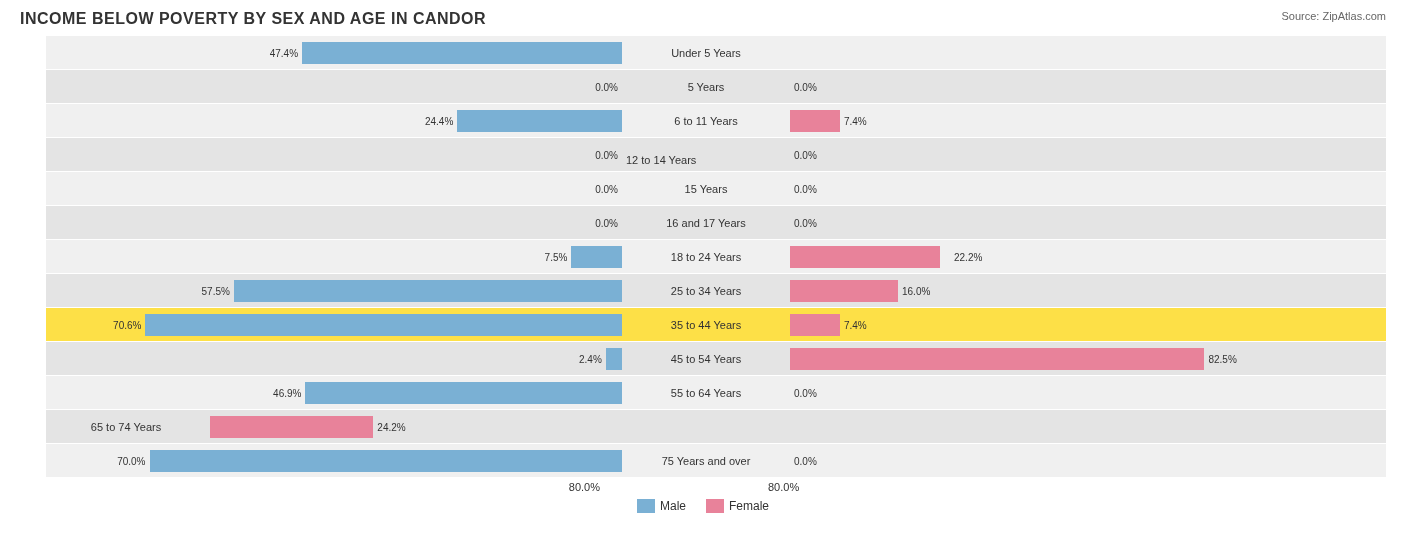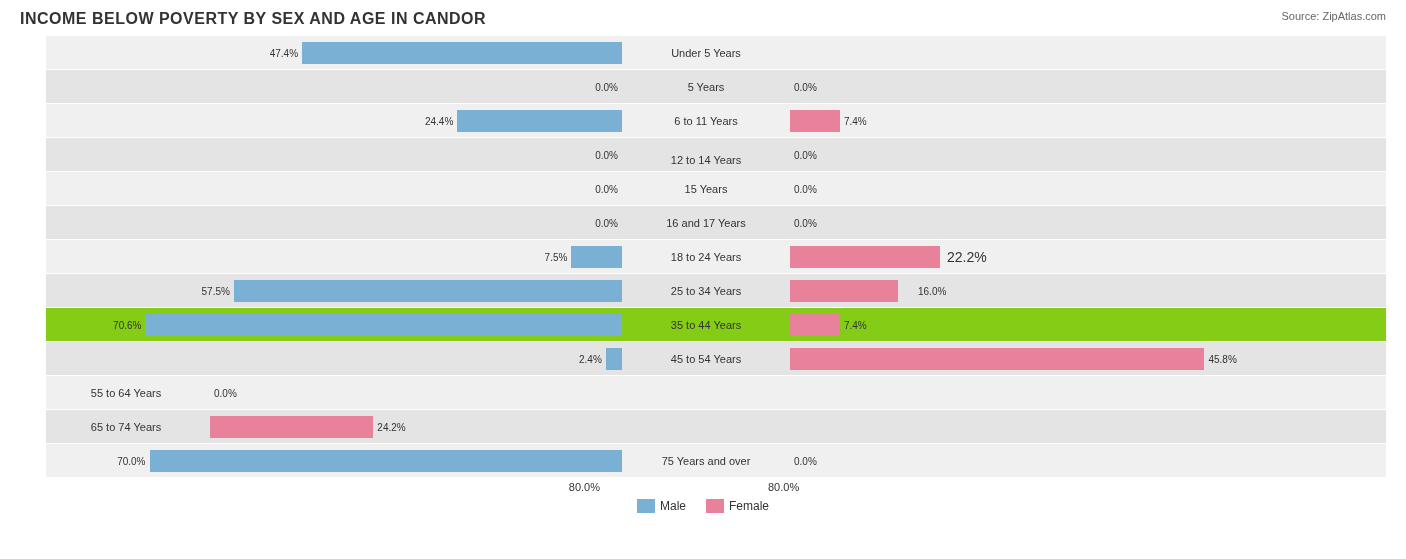--- a/index.html
+++ b/index.html
@@ -175,21 +175,21 @@
         <div class="label-center" style="width: 160px; text-align: center; font-size: 11px; color: rgb(51, 51, 51); flex-shrink: 0; z-index: 2;">6 to 11 Years</div>
         <div class="female-side" style="position: relative; height: 100%; width: 580px; flex-shrink: 0;">
           <div class="female-bar" style="width: 49.95px; background: rgb(232, 130, 154); height: 22px; position: absolute; left: 4px; top: 50%; transform: translateY(-50%);"></div>
           <span style="position: absolute; left: 57.95px; top: 50%; transform: translateY(-50%); font-size: 10px; color: rgb(51, 51, 51); white-space: nowrap;">7.4%</span>
         </div>
       </div>
       <div class="row" style="display: flex; align-items: center; height: 33px; margin-bottom: 1px; background: rgb(228, 228, 228);">
         <div class="male-side" style="position: relative; height: 100%; width: 580px; flex-shrink: 0;">
           <span style="position: absolute; right: 8px; top: 50%; transform: translateY(-50%); font-size: 10px; color: rgb(51, 51, 51); white-space: nowrap;">0.0%</span>
         </div>
-        <div class="label-center" style="width: 160px; text-align: center; font-size: 11px; color: rgb(51, 51, 51); flex-shrink: 0; z-index: 2; margin-top: 11px;">12 to 14 Years</div>
+        <div class="label-center" style="width: 160px; text-align: left; font-size: 11px; color: rgb(51, 51, 51); flex-shrink: 0; z-index: 2; margin-top: 11px;">12 to 14 Years</div>
         <div class="female-side" style="position: relative; height: 100%; width: 580px; flex-shrink: 0;">
           <span style="position: absolute; left: 8px; top: 50%; transform: translateY(-50%); font-size: 10px; color: rgb(51, 51, 51); white-space: nowrap;">0.0%</span>
         </div>
       </div>
       <div class="row" style="display: flex; align-items: center; height: 33px; margin-bottom: 1px; background: rgb(240, 240, 240);">
         <div class="male-side" style="position: relative; height: 100%; width: 580px; flex-shrink: 0;">
           <span style="position: absolute; right: 8px; top: 50%; transform: translateY(-50%); font-size: 10px; color: rgb(51, 51, 51); white-space: nowrap;">0.0%</span>
         </div>
         <div class="label-center" style="width: 160px; text-align: center; font-size: 11px; color: rgb(51, 51, 51); flex-shrink: 0; z-index: 2;">15 Years</div>
         <div class="female-side" style="position: relative; height: 100%; width: 580px; flex-shrink: 0;">
@@ -206,57 +206,61 @@
         </div>
       </div>
       <div class="row" style="display: flex; align-items: center; height: 33px; margin-bottom: 1px; background: rgb(240, 240, 240);">
         <div class="male-side" style="position: relative; height: 100%; width: 580px; flex-shrink: 0;">
           <div class="male-bar" style="width: 50.625px; background: rgb(122, 176, 212); height: 22px; position: absolute; right: 4px; top: 50%; transform: translateY(-50%);"></div>
           <span style="position: absolute; right: 58.625px; top: 50%; transform: translateY(-50%); font-size: 10px; color: rgb(51, 51, 51); white-space: nowrap;">7.5%</span>
         </div>
         <div class="label-center" style="width: 160px; text-align: center; font-size: 11px; color: rgb(51, 51, 51); flex-shrink: 0; z-index: 2;">18 to 24 Years</div>
         <div class="female-side" style="position: relative; height: 100%; width: 580px; flex-shrink: 0;">
           <div class="female-bar" style="width: 149.85px; background: rgb(232, 130, 154); height: 22px; position: absolute; left: 4px; top: 50%; transform: translateY(-50%);"></div>
-          <span style="position: absolute; left: 161px; top: 50%; transform: translateY(-50%); font-size: 14px; color: rgb(51, 51, 51); white-space: nowrap;">22.2%</span>
+          <span style="position: absolute; left: 168px; top: 50%; transform: translateY(-50%); font-size: 10px; color: rgb(51, 51, 51); white-space: nowrap;">22.2%</span>
         </div>
       </div>
       <div class="row" style="display: flex; align-items: center; height: 33px; margin-bottom: 1px; background: rgb(228, 228, 228);">
         <div class="male-side" style="position: relative; height: 100%; width: 580px; flex-shrink: 0;">
           <div class="male-bar" style="width: 388.125px; background: rgb(122, 176, 212); height: 22px; position: absolute; right: 4px; top: 50%; transform: translateY(-50%);"></div>
           <span style="position: absolute; right: 396.125px; top: 50%; transform: translateY(-50%); font-size: 10px; color: rgb(51, 51, 51); white-space: nowrap;">57.5%</span>
         </div>
         <div class="label-center" style="width: 160px; text-align: center; font-size: 11px; color: rgb(51, 51, 51); flex-shrink: 0; z-index: 2;">25 to 34 Years</div>
         <div class="female-side" style="position: relative; height: 100%; width: 580px; flex-shrink: 0;">
           <div class="female-bar" style="width: 108px; background: rgb(232, 130, 154); height: 22px; position: absolute; left: 4px; top: 50%; transform: translateY(-50%);"></div>
-          <span style="position: absolute; left: 132px; top: 50%; transform: translateY(-50%); font-size: 10px; color: rgb(51, 51, 51); white-space: nowrap;">16.0%</span>
-        </div>
-      </div>
-      <div class="row" style="display: flex; align-items: center; height: 33px; margin-bottom: 1px; background: #84cc16;">
+          <span style="position: absolute; left: 116px; top: 50%; transform: translateY(-50%); font-size: 10px; color: rgb(51, 51, 51); white-space: nowrap;">16.0%</span>
+        </div>
+      </div>
+      <div class="row" style="display: flex; align-items: center; height: 33px; margin-bottom: 1px; background: #fde047;">
         <div class="male-side" style="position: relative; height: 100%; width: 580px; flex-shrink: 0;">
           <div class="male-bar" style="width: 476.55px; background: rgb(122, 176, 212); height: 22px; position: absolute; right: 4px; top: 50%; transform: translateY(-50%);"></div>
           <span style="position: absolute; right: 484.55px; top: 50%; transform: translateY(-50%); font-size: 10px; color: rgb(51, 51, 51); white-space: nowrap;">70.6%</span>
         </div>
         <div class="label-center" style="width: 160px; text-align: center; font-size: 11px; color: rgb(51, 51, 51); flex-shrink: 0; z-index: 2;">35 to 44 Years</div>
         <div class="female-side" style="position: relative; height: 100%; width: 580px; flex-shrink: 0;">
           <div class="female-bar" style="width: 49.95px; background: rgb(232, 130, 154); height: 22px; position: absolute; left: 4px; top: 50%; transform: translateY(-50%);"></div>
           <span style="position: absolute; left: 57.95px; top: 50%; transform: translateY(-50%); font-size: 10px; color: rgb(51, 51, 51); white-space: nowrap;">7.4%</span>
         </div>
       </div>
       <div class="row" style="display: flex; align-items: center; height: 33px; margin-bottom: 1px; background: rgb(228, 228, 228);">
         <div class="male-side" style="position: relative; height: 100%; width: 580px; flex-shrink: 0;">
           <div class="male-bar" style="width: 16.2px; background: rgb(122, 176, 212); height: 22px; position: absolute; right: 4px; top: 50%; transform: translateY(-50%);"></div>
           <span style="position: absolute; right: 24.2px; top: 50%; transform: translateY(-50%); font-size: 10px; color: rgb(51, 51, 51); white-space: nowrap;">2.4%</span>
         </div>
         <div class="label-center" style="width: 160px; text-align: center; font-size: 11px; color: rgb(51, 51, 51); flex-shrink: 0; z-index: 2;">45 to 54 Years</div>
         <div class="female-side" style="position: relative; height: 100%; width: 580px; flex-shrink: 0;">
           <div class="female-bar" style="width: 414.45px; background: rgb(232, 130, 154); height: 22px; position: absolute; left: 4px; top: 50%; transform: translateY(-50%);"></div>
-          <span style="position: absolute; left: 422.45px; top: 50%; transform: translateY(-50%); font-size: 10px; color: rgb(51, 51, 51); white-space: nowrap;">45.8%</span>
-        </div>
-      </div>
-      <div class="row" style="display: flex; align-items: center; height: 33px; margin-bottom: 1px; background: rgb(240, 240, 240);">
+          <span style="position: absolute; left: 422.45px; top: 50%; transform: translateY(-50%); font-size: 10px; color: rgb(51, 51, 51); white-space: nowrap;">82.5%</span>
+        </div>
+      </div>
+      <div class="row" style="display: flex; align-items: center; height: 33px; margin-bottom: 1px; background: rgb(240, 240, 240);">
+        <div class="male-side" style="position: relative; height: 100%; width: 580px; flex-shrink: 0;">
+          <div class="male-bar" style="width: 316.575px; background: rgb(122, 176, 212); height: 22px; position: absolute; right: 4px; top: 50%; transform: translateY(-50%);"></div>
+          <span style="position: absolute; right: 324.575px; top: 50%; transform: translateY(-50%); font-size: 10px; color: rgb(51, 51, 51); white-space: nowrap;">46.9%</span>
+        </div>
         <div class="label-center" style="width: 160px; text-align: center; font-size: 11px; color: rgb(51, 51, 51); flex-shrink: 0; z-index: 2;">55 to 64 Years</div>
         <div class="female-side" style="position: relative; height: 100%; width: 580px; flex-shrink: 0;">
           <span style="position: absolute; left: 8px; top: 50%; transform: translateY(-50%); font-size: 10px; color: rgb(51, 51, 51); white-space: nowrap;">0.0%</span>
         </div>
       </div>
       <div class="row" style="display: flex; align-items: center; height: 33px; margin-bottom: 1px; background: rgb(228, 228, 228);">
         <div class="label-center" style="width: 160px; text-align: center; font-size: 11px; color: rgb(51, 51, 51); flex-shrink: 0; z-index: 2;">65 to 74 Years</div>
         <div class="female-side" style="position: relative; height: 100%; width: 580px; flex-shrink: 0;">
           <div class="female-bar" style="width: 163.35px; background: rgb(232, 130, 154); height: 22px; position: absolute; left: 4px; top: 50%; transform: translateY(-50%);"></div>
           <span style="position: absolute; left: 171.35px; top: 50%; transform: translateY(-50%); font-size: 10px; color: rgb(51, 51, 51); white-space: nowrap;">24.2%</span>

